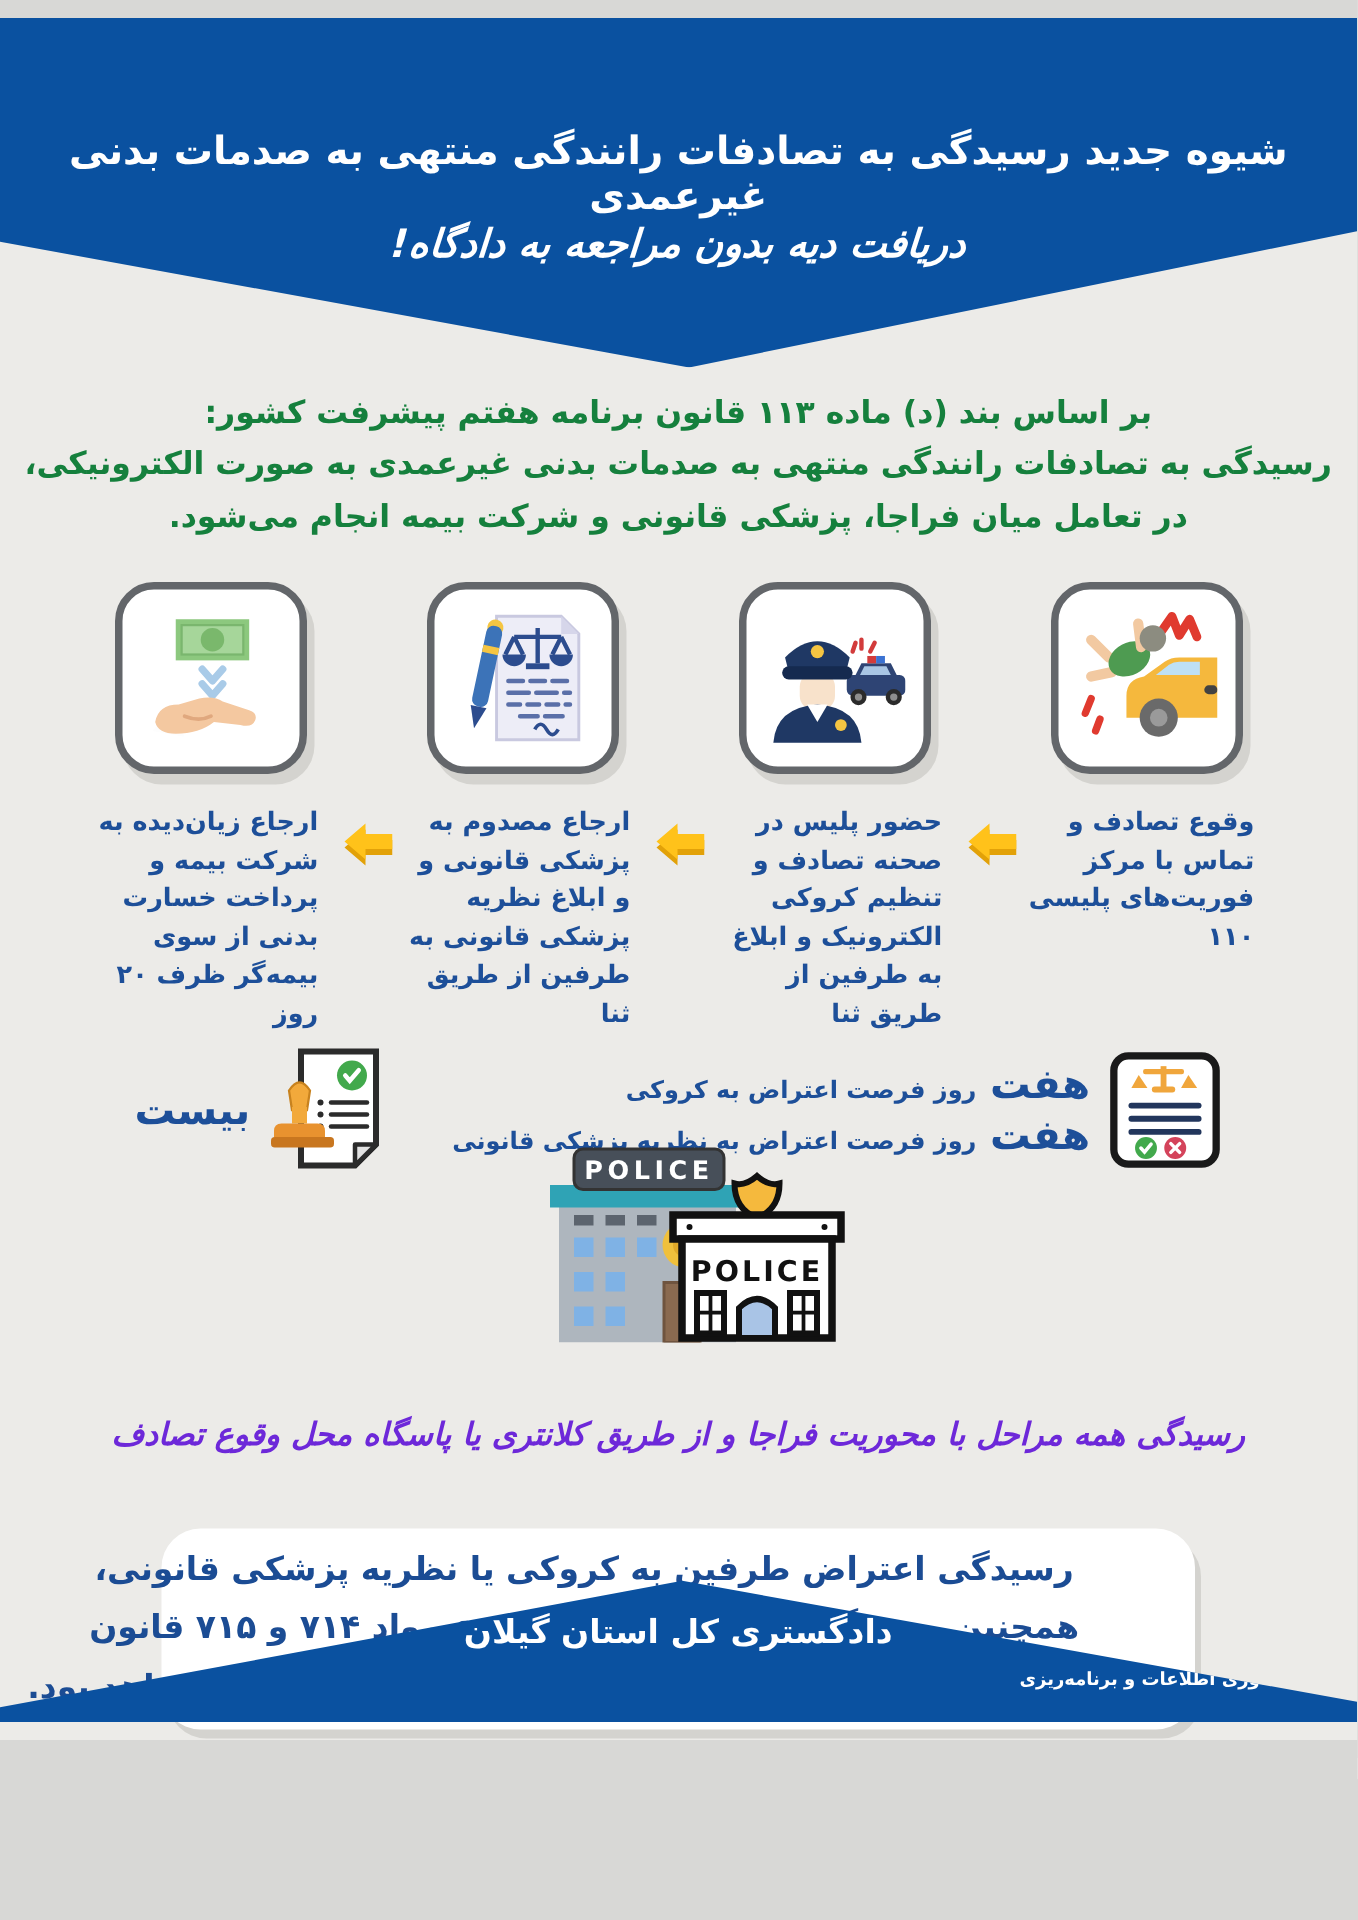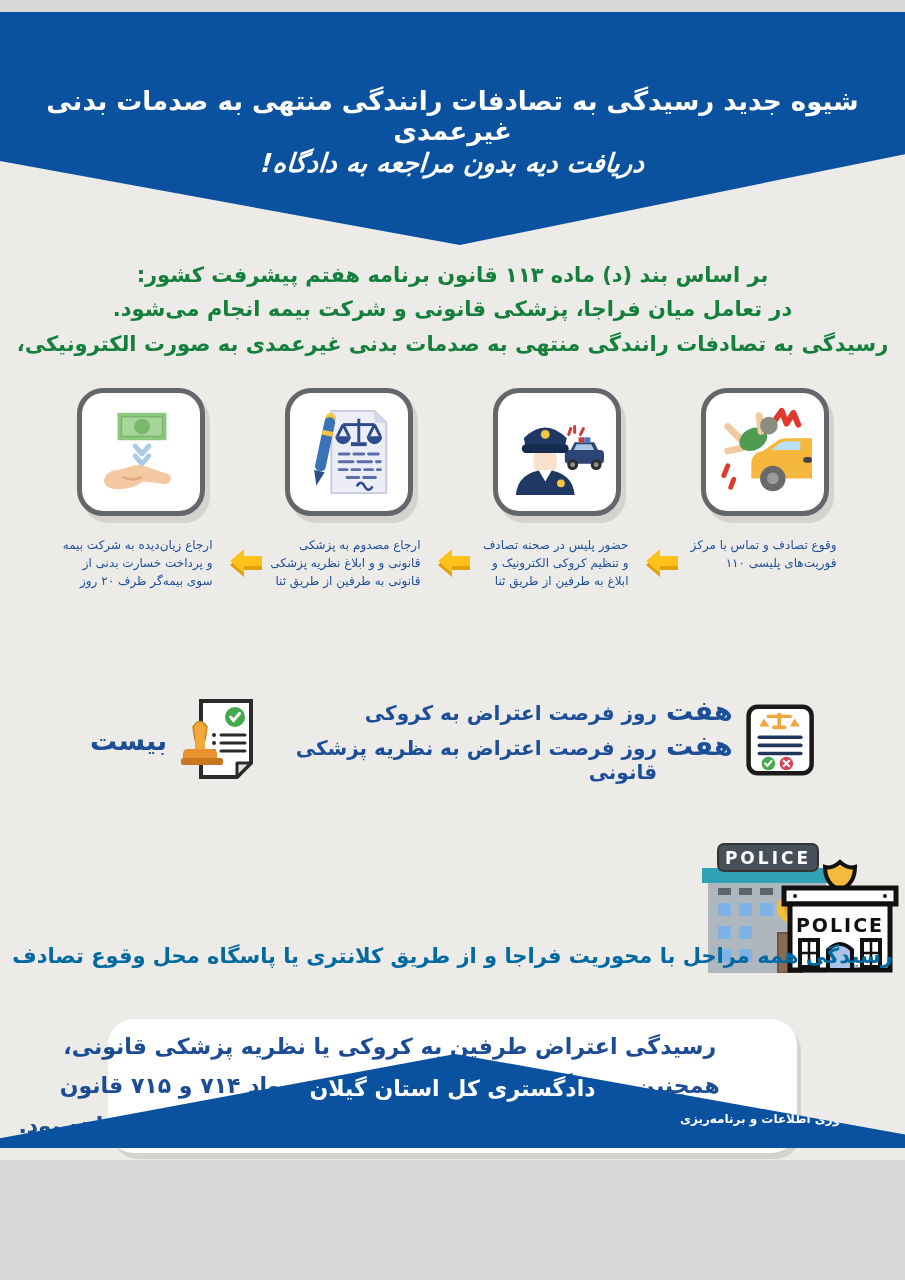--- a/index.html
+++ b/index.html
@@ -17,36 +17,36 @@
     font-size:26px;font-weight:600;font-style:italic;transform:skewX(-4deg);}
   
   .intro{position:absolute;top:246px;width:100%;text-align:center;
     font-size:21px;font-weight:700;line-height:1.64;color:#15803d;}
   
   .steps{position:absolute;top:376px;right:54px;left:54px;display:flex;justify-content:center;}
   .step-col{width:172px;display:flex;flex-direction:column;align-items:center;}
   .step-box{width:128px;height:128px;background:#fff;border:5px solid #63666A;border-radius:26px;
     box-shadow:5px 7px 0 #D4D3CF;display:flex;align-items:center;justify-content:center;box-sizing:border-box;}
   .step-text{margin-top:20px;width:100%;padding:0 14px 0 4px;box-sizing:border-box;text-align:right;
-    font-size:12px;font-weight:400;line-height:1.5;color:#1D4F99;}
+    font-size:17px;font-weight:700;line-height:1.5;color:#1D4F99;}
   .arrow-gap{width:36px;display:flex;justify-content:center;}
   .arrow-gap svg{margin-top:160px;}
   
   .deadlines{position:absolute;top:680px;right:90px;left:90px;height:96px;
     display:flex;justify-content:space-between;align-items:center;}
   .deadline-group{display:flex;align-items:center;gap:12px;}
   .deadline-rows{display:flex;flex-direction:column;gap:7px;}
   .deadline-row{display:flex;align-items:baseline;gap:9px;}
   .deadline-number{font-size:27px;font-weight:800;color:#1D4F99;line-height:1;}
-  .deadline-text{font-size:20px;font-weight:700;color:#1D4F99;}
-  
-  .police-station{position:absolute;top:826px;width:100%;display:flex;justify-content:flex-start;}
+  .deadline-text{font-size:16px;font-weight:700;color:#1D4F99;}
+  
+  .police-station{position:absolute;top:748px;width:100%;display:flex;justify-content:center;}
   
   .process-note{position:absolute;top:932px;width:100%;text-align:center;
-    font-size:21px;font-weight:800;color:#0369a1;}
+    font-size:21px;font-weight:800;color:#6d28d9;font-style:italic;}
   
   .court-note{position:absolute;top:1007px;right:108px;left:108px;height:134px;background:#fff;
     border-radius:26px;box-shadow:4px 6px 0 #D4D3CF;display:flex;align-items:center;
     padding:0 20px;box-sizing:border-box;gap:16px;}
   .court-note-text{flex:1;font-size:22px;font-weight:800;line-height:1.8;color:#1B4C94;text-align:center;}
   .court-note-text div{white-space:nowrap;}
   
   .footer{position:absolute;bottom:12px;left:0;width:100%;height:97px;background:#0A51A0;
     clip-path:polygon(50.3% 3%,100% 86%,100% 100%,0 100%,0 90%);}
   .footer-org{position:absolute;top:25px;width:100%;text-align:center;color:#fff;font-size:22px;font-weight:800;}
@@ -56,22 +56,22 @@
 <body>
 
 <div class="canvas">
 
   <div class="header"></div>
   <div class="header-title">شیوه جدید رسیدگی به تصادفات رانندگی منتهی به صدمات بدنی غیرعمدی</div>
   <div class="header-subtitle">دریافت دیه بدون مراجعه به دادگاه!</div>
 
   <div class="intro">
     <div>بر اساس بند (د) ماده ۱۱۳ قانون برنامه هفتم پیشرفت کشور:</div>
+    <div>رسیدگی به تصادفات رانندگی منتهی به صدمات بدنی غیرعمدی به صورت الکترونیکی،</div>
     <div>در تعامل میان فراجا، پزشکی قانونی و شرکت بیمه انجام می‌شود.</div>
-    <div>رسیدگی به تصادفات رانندگی منتهی به صدمات بدنی غیرعمدی به صورت الکترونیکی،</div>
   </div>
 
   <div class="steps">
 
     <div class="step-col">
       <div class="step-box">
         <svg width="94" height="94" viewBox="0 0 96 96">
           <path d="M58 16 l7 -10 5 13 7 -11 5 12" fill="none" stroke="#E03A2F" stroke-width="6" stroke-linecap="round" stroke-linejoin="round"></path>
           <path d="M10 62 l-4 10 M16 76 l-3 8" stroke="#E03A2F" stroke-width="5" stroke-linecap="round" fill="none"></path>
           <line x1="22" y1="34" x2="10" y2="22" stroke="#F2C9A1" stroke-width="7" stroke-linecap="round"></line>

